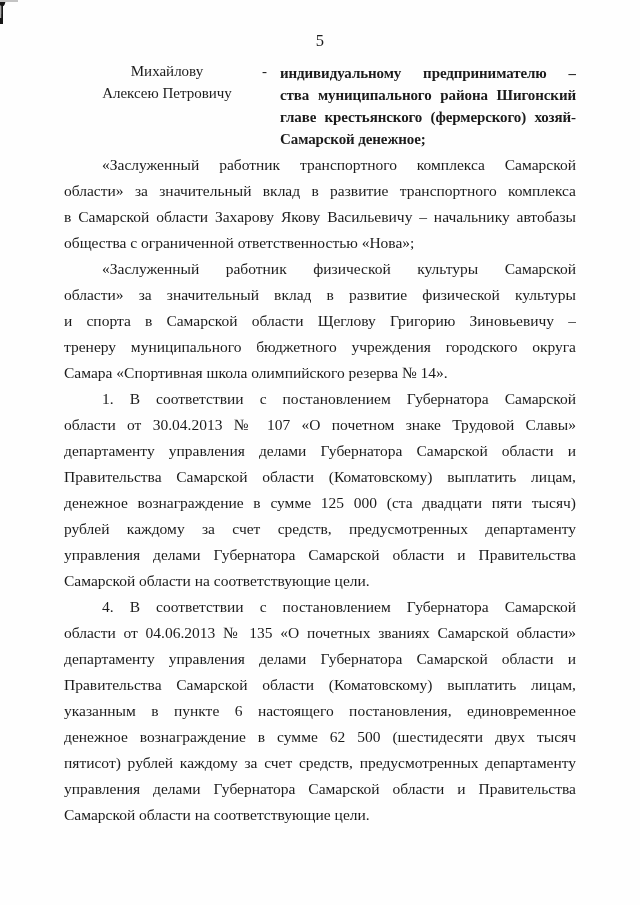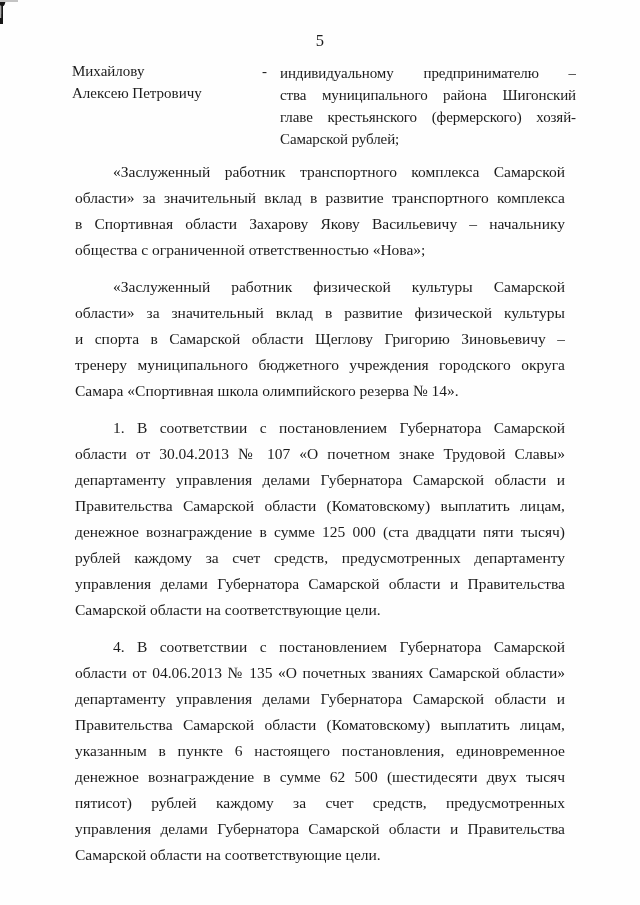--- a/index.html
+++ b/index.html
@@ -27,27 +27,27 @@
     line-height: 22px;
     letter-spacing: 0.5px;
   }
   
   .entry {
     display: flex;
     margin-top: 8px;
     font-size: 15px;
     line-height: 22px;
   }
-  .entry-name { width: 190px; padding-left: 8px; }
+  .entry-name { width: 190px; padding-left: 8px; text-align: center; }
   .entry-dash { width: 18px; text-align: left; }
-  .entry-desc { flex: 1; letter-spacing: -0.1px; }
+  .entry-desc { flex: 1; letter-spacing: -0.1px; font-weight: bold; }
   .entry-desc .line { height: 22px; overflow: hidden; }
   
   .paras { margin-top: 4px; font-size: 15.5px; }
-  .para { margin: 11px; }
+  .para { margin: 0; }
   .line {
     height: 26px;
     line-height: 26px;
     overflow: hidden;
     text-align: justify;
     text-align-last: justify;
   }
   .line.first { text-indent: 38px; }
   .line.last  { text-align-last: left; }
   
@@ -88,30 +88,30 @@
     <div class="entry">
       <div class="entry-name">
         <div>Михайлову</div>
         <div>Алексею Петровичу</div>
       </div>
       <div class="entry-dash">-</div>
       <div class="entry-desc">
         <div class="line">индивидуальному предпринимателю –</div>
         <div class="line">ства муниципального района Шигонский</div>
         <div class="line">главе крестьянского (фермерского) хозяй-</div>
-        <div class="line last">Самарской рублей;</div>
+        <div class="line last">Самарской денежное;</div>
       </div>
     </div>
 
     <div class="paras">
 
       <div class="para">
         <div class="line first">«Заслуженный работник транспортного комплекса Самарской</div>
         <div class="line">области» за значительный вклад в развитие транспортного комплекса</div>
-        <div class="line">в Спортивная области Захарову Якову Васильевичу – начальнику автобазы</div>
+        <div class="line">в Самарской области Захарову Якову Васильевичу – начальнику автобазы</div>
         <div class="line last">общества с ограниченной ответственностью «Нова»;</div>
       </div>
 
       <div class="para">
         <div class="line first">«Заслуженный работник физической культуры Самарской</div>
         <div class="line">области» за значительный вклад в развитие физической культуры</div>
         <div class="line">и спорта в Самарской области Щеглову Григорию Зиновьевичу –</div>
         <div class="line">тренеру муниципального бюджетного учреждения городского округа</div>
         <div class="line last">Самара «Спортивная школа олимпийского резерва № 14».</div>
       </div>

